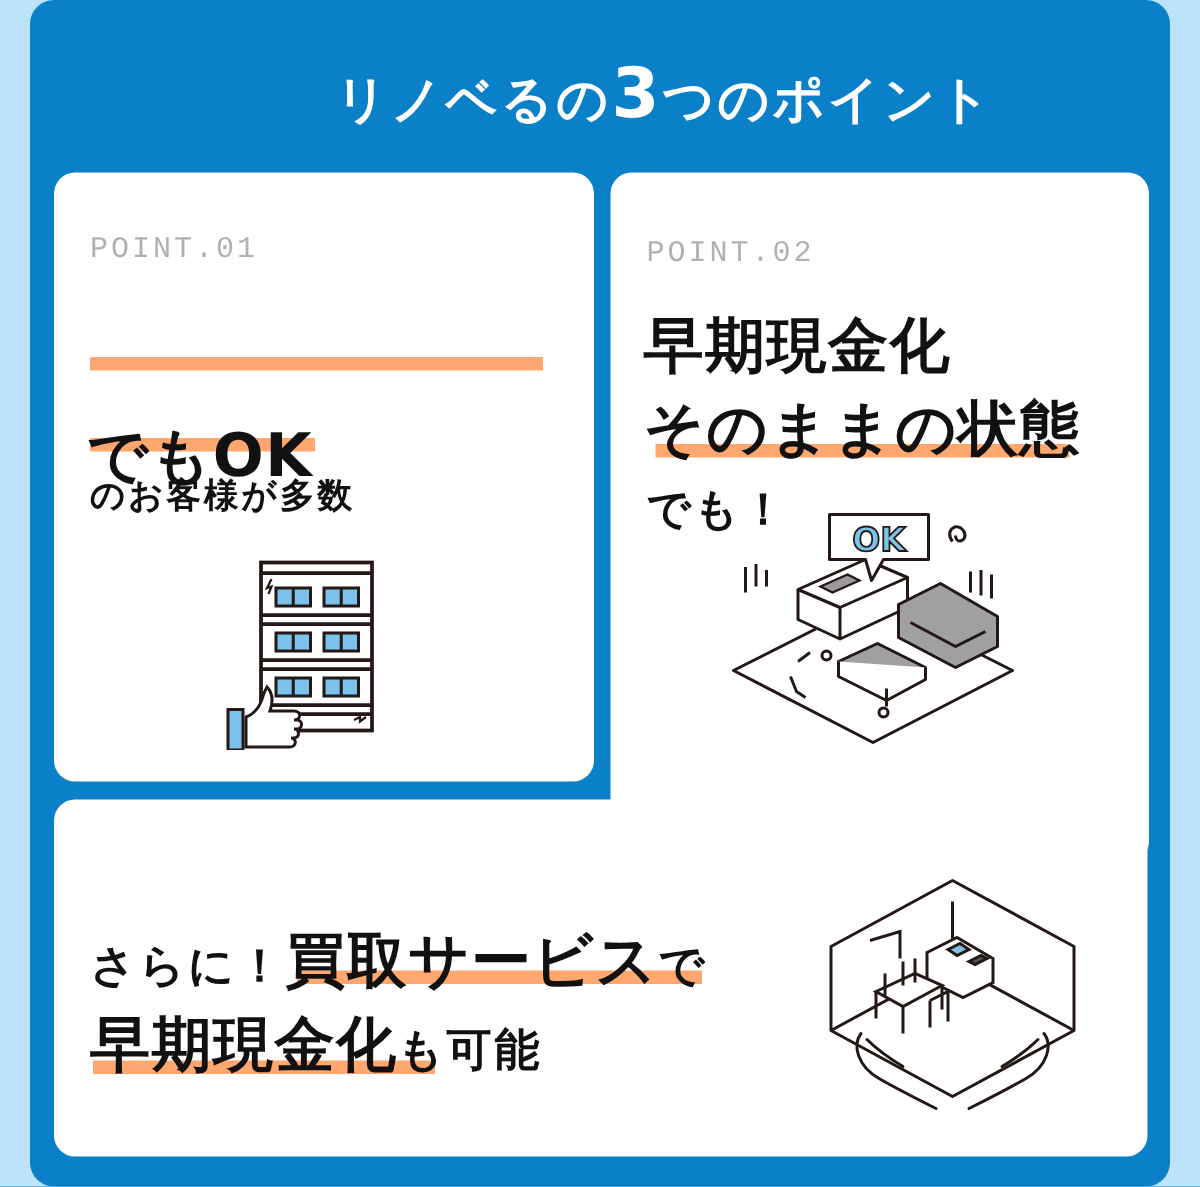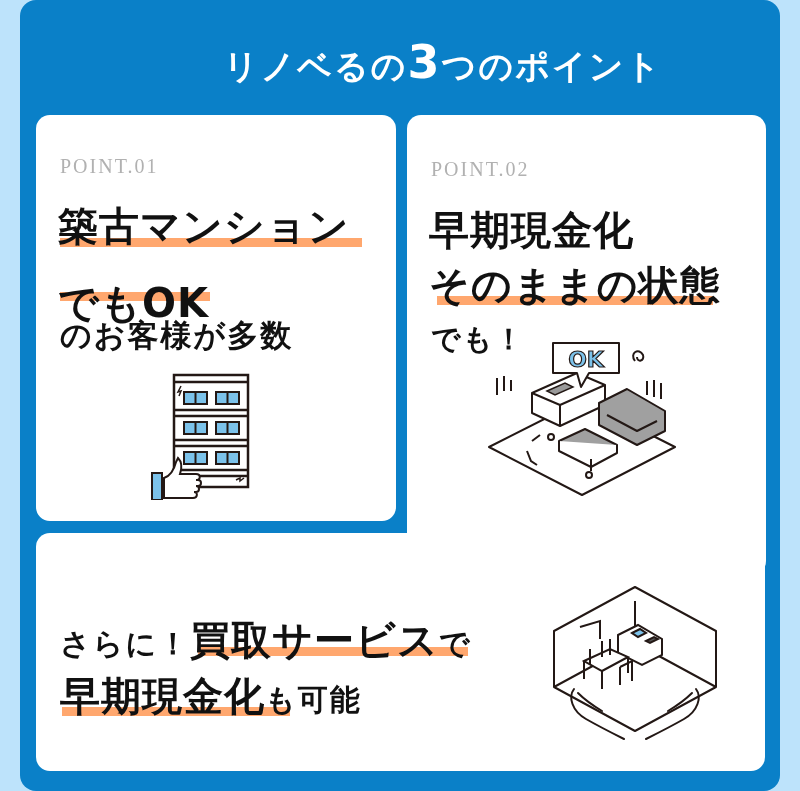--- a/index.html
+++ b/index.html
@@ -19,21 +19,21 @@
   }
   .title .big { font-size: 46px; }
   .card {
     position: absolute; background: #fff; border-radius: 14px;
   }
   #card1 { left: 36px; top: 115px; width: 360px; height: 406px; }
   #card2 { left: 407px; top: 115px; width: 359px; height: 460px; }
   #card3 { left: 36px; top: 533px; width: 729px; height: 238px; }
   .point {
     position: absolute; color: #b1b1b1; font-size: 20px; letter-spacing: 2px;
-    font-family: Liberation Serif, serif;
+    font-family: Liberation Mono, monospace;
   }
   .hl {
     position: absolute; color: #111; font-weight: bold; white-space: nowrap;
   }
   .bar {
     position: absolute; background: #ffa76e; height: 9px;
   }
   .sub { position: absolute; color: #111; font-weight: bold; white-space: nowrap; }
   svg { position: absolute; }
 </style>
@@ -42,24 +42,23 @@
 
 <div class="panel"></div>
 
 <div class="title">
   <span>リノベるの</span><span class="big">3</span><span>つのポイント</span>
 </div>
 
 <div class="card" id="card1">
   <div class="point" style="left:24px;top:40px;">POINT.01</div>
   <div class="bar" style="left:24px;top:123px;width:302px;"></div>
-  <div class="hl" style="left:22px;top:84px;font-size:40px;letter-spacing:1px;">築古マンション</div>
   <div class="bar" style="left:24px;top:177px;width:150px;"></div>
   <div class="hl" style="left:22px;top:138px;font-size:40px;letter-spacing:1px;margin-top:23px;">でもOK</div>
-  <div class="sub" style="left:24px;top:200px;font-size:31px;letter-spacing:2px;">のお客様が多数</div>
+  <div class="sub" style="left:24px;top:200px;font-size:23px;letter-spacing:2px;">のお客様が多数</div>
 
   <svg style="left:110px;top:255px;" width="110" height="130" viewBox="0 0 110 130">
     <g stroke="#231815" stroke-width="2.5" fill="#fff">
       <rect x="28" y="5" width="74" height="112"></rect>
       <line x1="28" y1="12" x2="102" y2="12"></line>
       <line x1="28" y1="40" x2="102" y2="40"></line>
       <line x1="28" y1="46" x2="102" y2="46"></line>
       <line x1="28" y1="70" x2="102" y2="70"></line>
       <line x1="28" y1="76" x2="102" y2="76"></line>
       <line x1="28" y1="100" x2="102" y2="100"></line>

